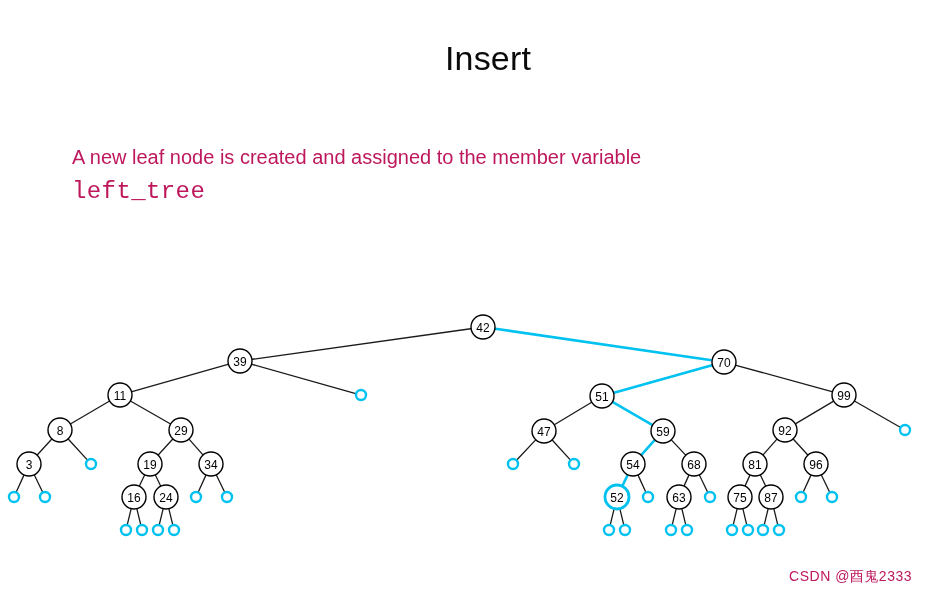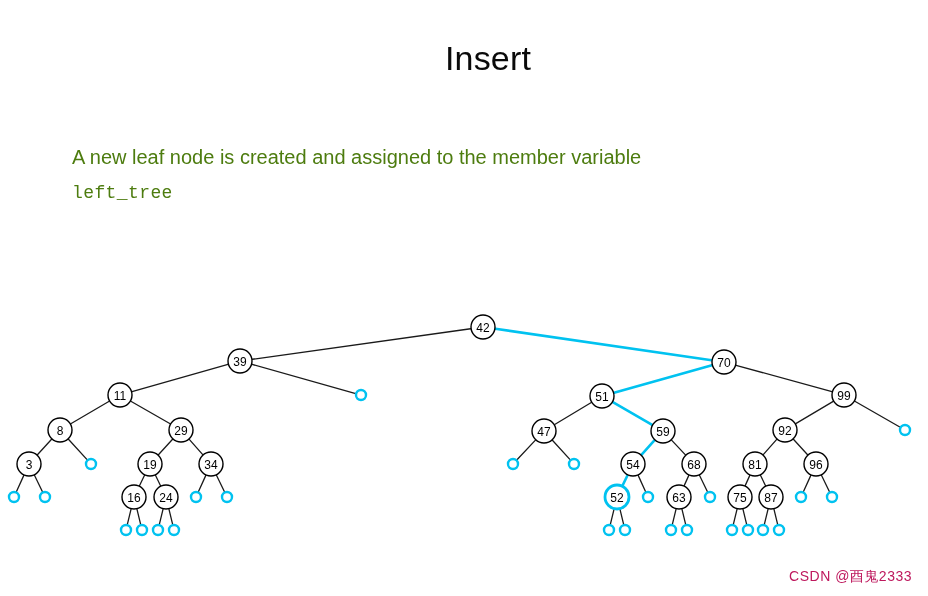--- a/index.html
+++ b/index.html
@@ -33,25 +33,25 @@
     color: #0a0a0a;
     margin-left: 24px;
   }
   #body-text {
     position: absolute;
     left: 72px;
     top: 140px;
     width: 800px;
     font-size: 20px;
     line-height: 34px;
-    color: #4d7c0f;
+    color: #be185d;
   }
   #body-text .mono {
     font-family: "Liberation Mono", "DejaVu Sans Mono", monospace;
-    font-size: 18px;
+    font-size: 24px;
     letter-spacing: 0.4px;
   }
   #tree-figure {
     position: absolute;
     left: 0;
     top: 0;
     width: 928px;
     height: 596px;
   }
   #watermark {

